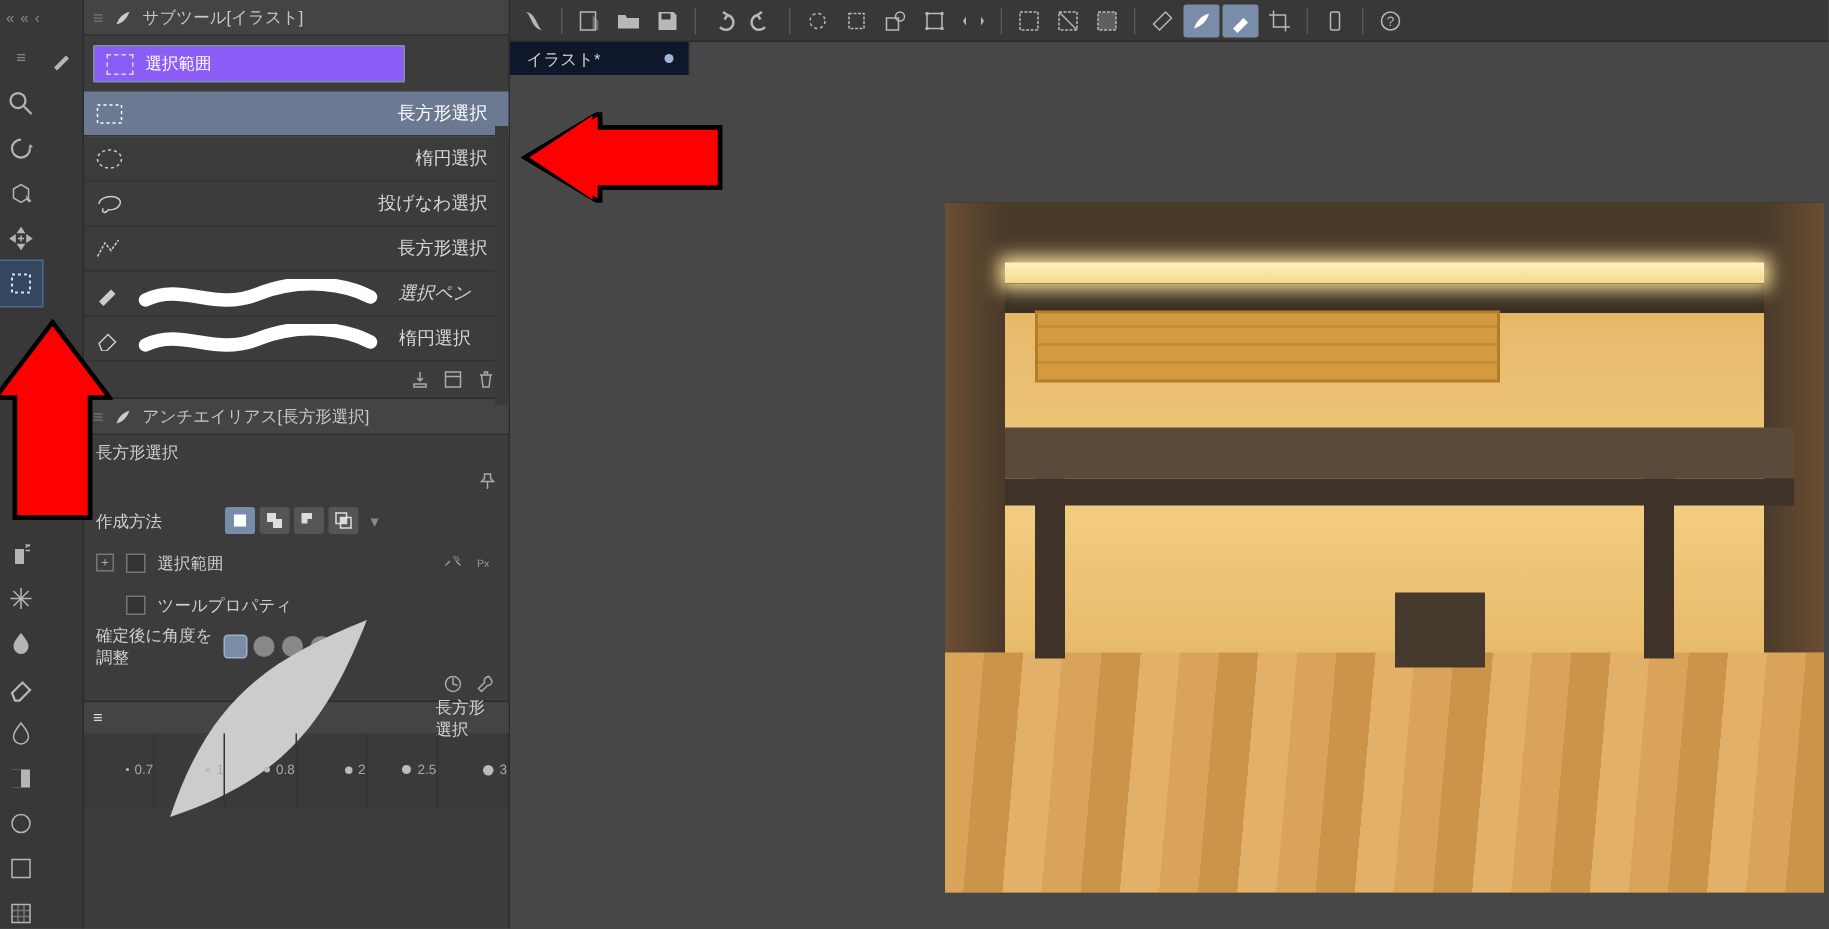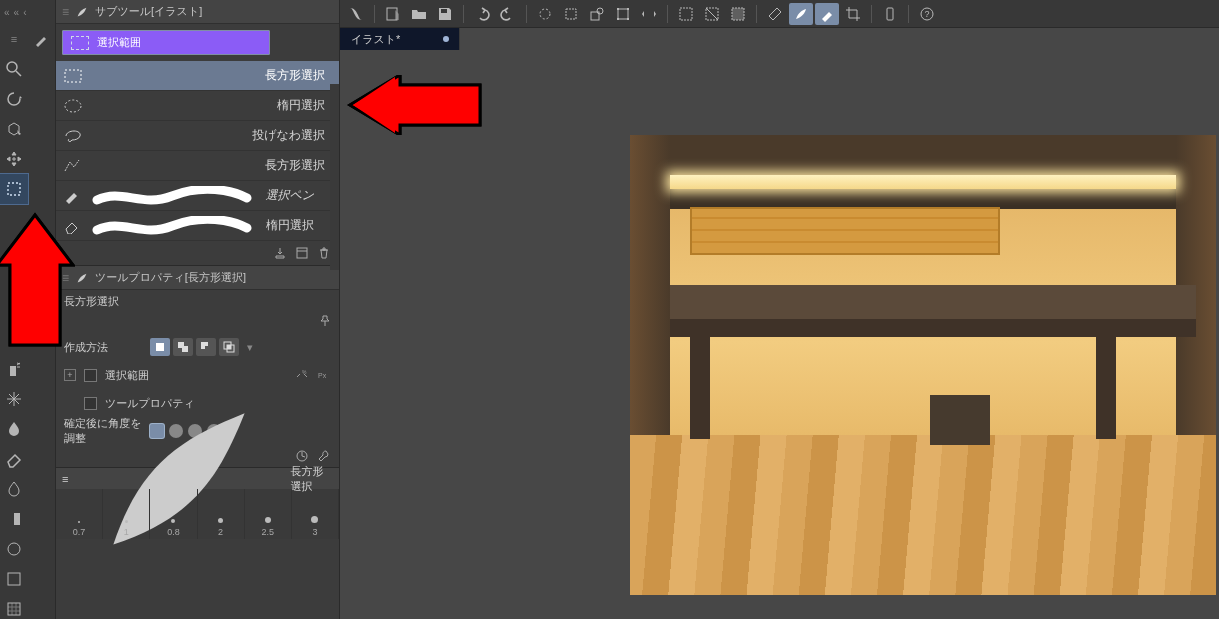--- a/index.html
+++ b/index.html
@@ -153,21 +153,21 @@
 .plus { width:12px; height:12px; border:1px solid #777; display:flex; align-items:center; justify-content:center; font-size:9px; color:#aaa;}
 .aa-dots { display:flex; gap:5px; align-items:center;}
 .aa-dot { width:14px;height:14px; border-radius:50%; background:#888;}
 .aa-dot.active { background:#7a8da8; box-shadow:0 0 0 1px #9db1c9;}
 .prop-footer { display:flex; justify-content:flex-end; gap:8px; padding:4px 8px; color:#aaa;}
 .prop-footer svg{width:14px;height:14px;}
 
 
 .brush-hdr { height:22px; background:#444; display:flex; align-items:center; gap:6px; padding:0 6px; border-top:1px solid #2a2a2a;}
 .brush-presets { display:flex; height:50px; background:#3a3a3a; }
-.bp { flex:1; display:flex; flex-direction:column; align-items:center; justify-content:flex-end; padding-bottom:2px; border-right:1px solid #333; font-size:9px; color:#a8a8a8; gap:4px;}
+.bp { flex:1; display:flex; flex-direction:row; align-items:center; justify-content:flex-end; padding-bottom:2px; border-right:1px solid #333; font-size:9px; color:#a8a8a8; gap:4px;}
 .bp .circ { border-radius:50%; background:#bbb; }
 
 
 .arrow {
   position:absolute; pointer-events:none;
 }
 .arrow svg { filter: drop-shadow(0 0 0 #000); }
 
 </style>
 </head>
@@ -542,21 +542,21 @@
         <path d="M4 4h6l-1 8H5zM3 4h8M6 2h2v2H6z" fill="none" stroke="currentColor"></path>
       </svg>
   </div>
 
   <div class="prop-panel">
     <div class="panel-hdr">
       <span class="grip">≡</span>
       <svg viewBox="0 0 16 16">
           <path d="M3 13c2-6 5-8 10-10-2 5-4 8-10 10z" fill="#ccc"></path>
         </svg>
-      <span class="title">ツールプロパティ[長方形選択]</span>
+      <span class="title">アンチエイリアス[長方形選択]</span>
     </div>
     <div class="prop-name">長方形選択</div>
     <div class="prop-pin">
         <svg viewBox="0 0 12 12">
           <path d="M4 1h4v3l2 2H2l2-2zM6 6v5" stroke="currentColor" fill="none"></path>
         </svg>
       </div>
 
     <div class="prop-row">
       <div class="label">作成方法</div>

